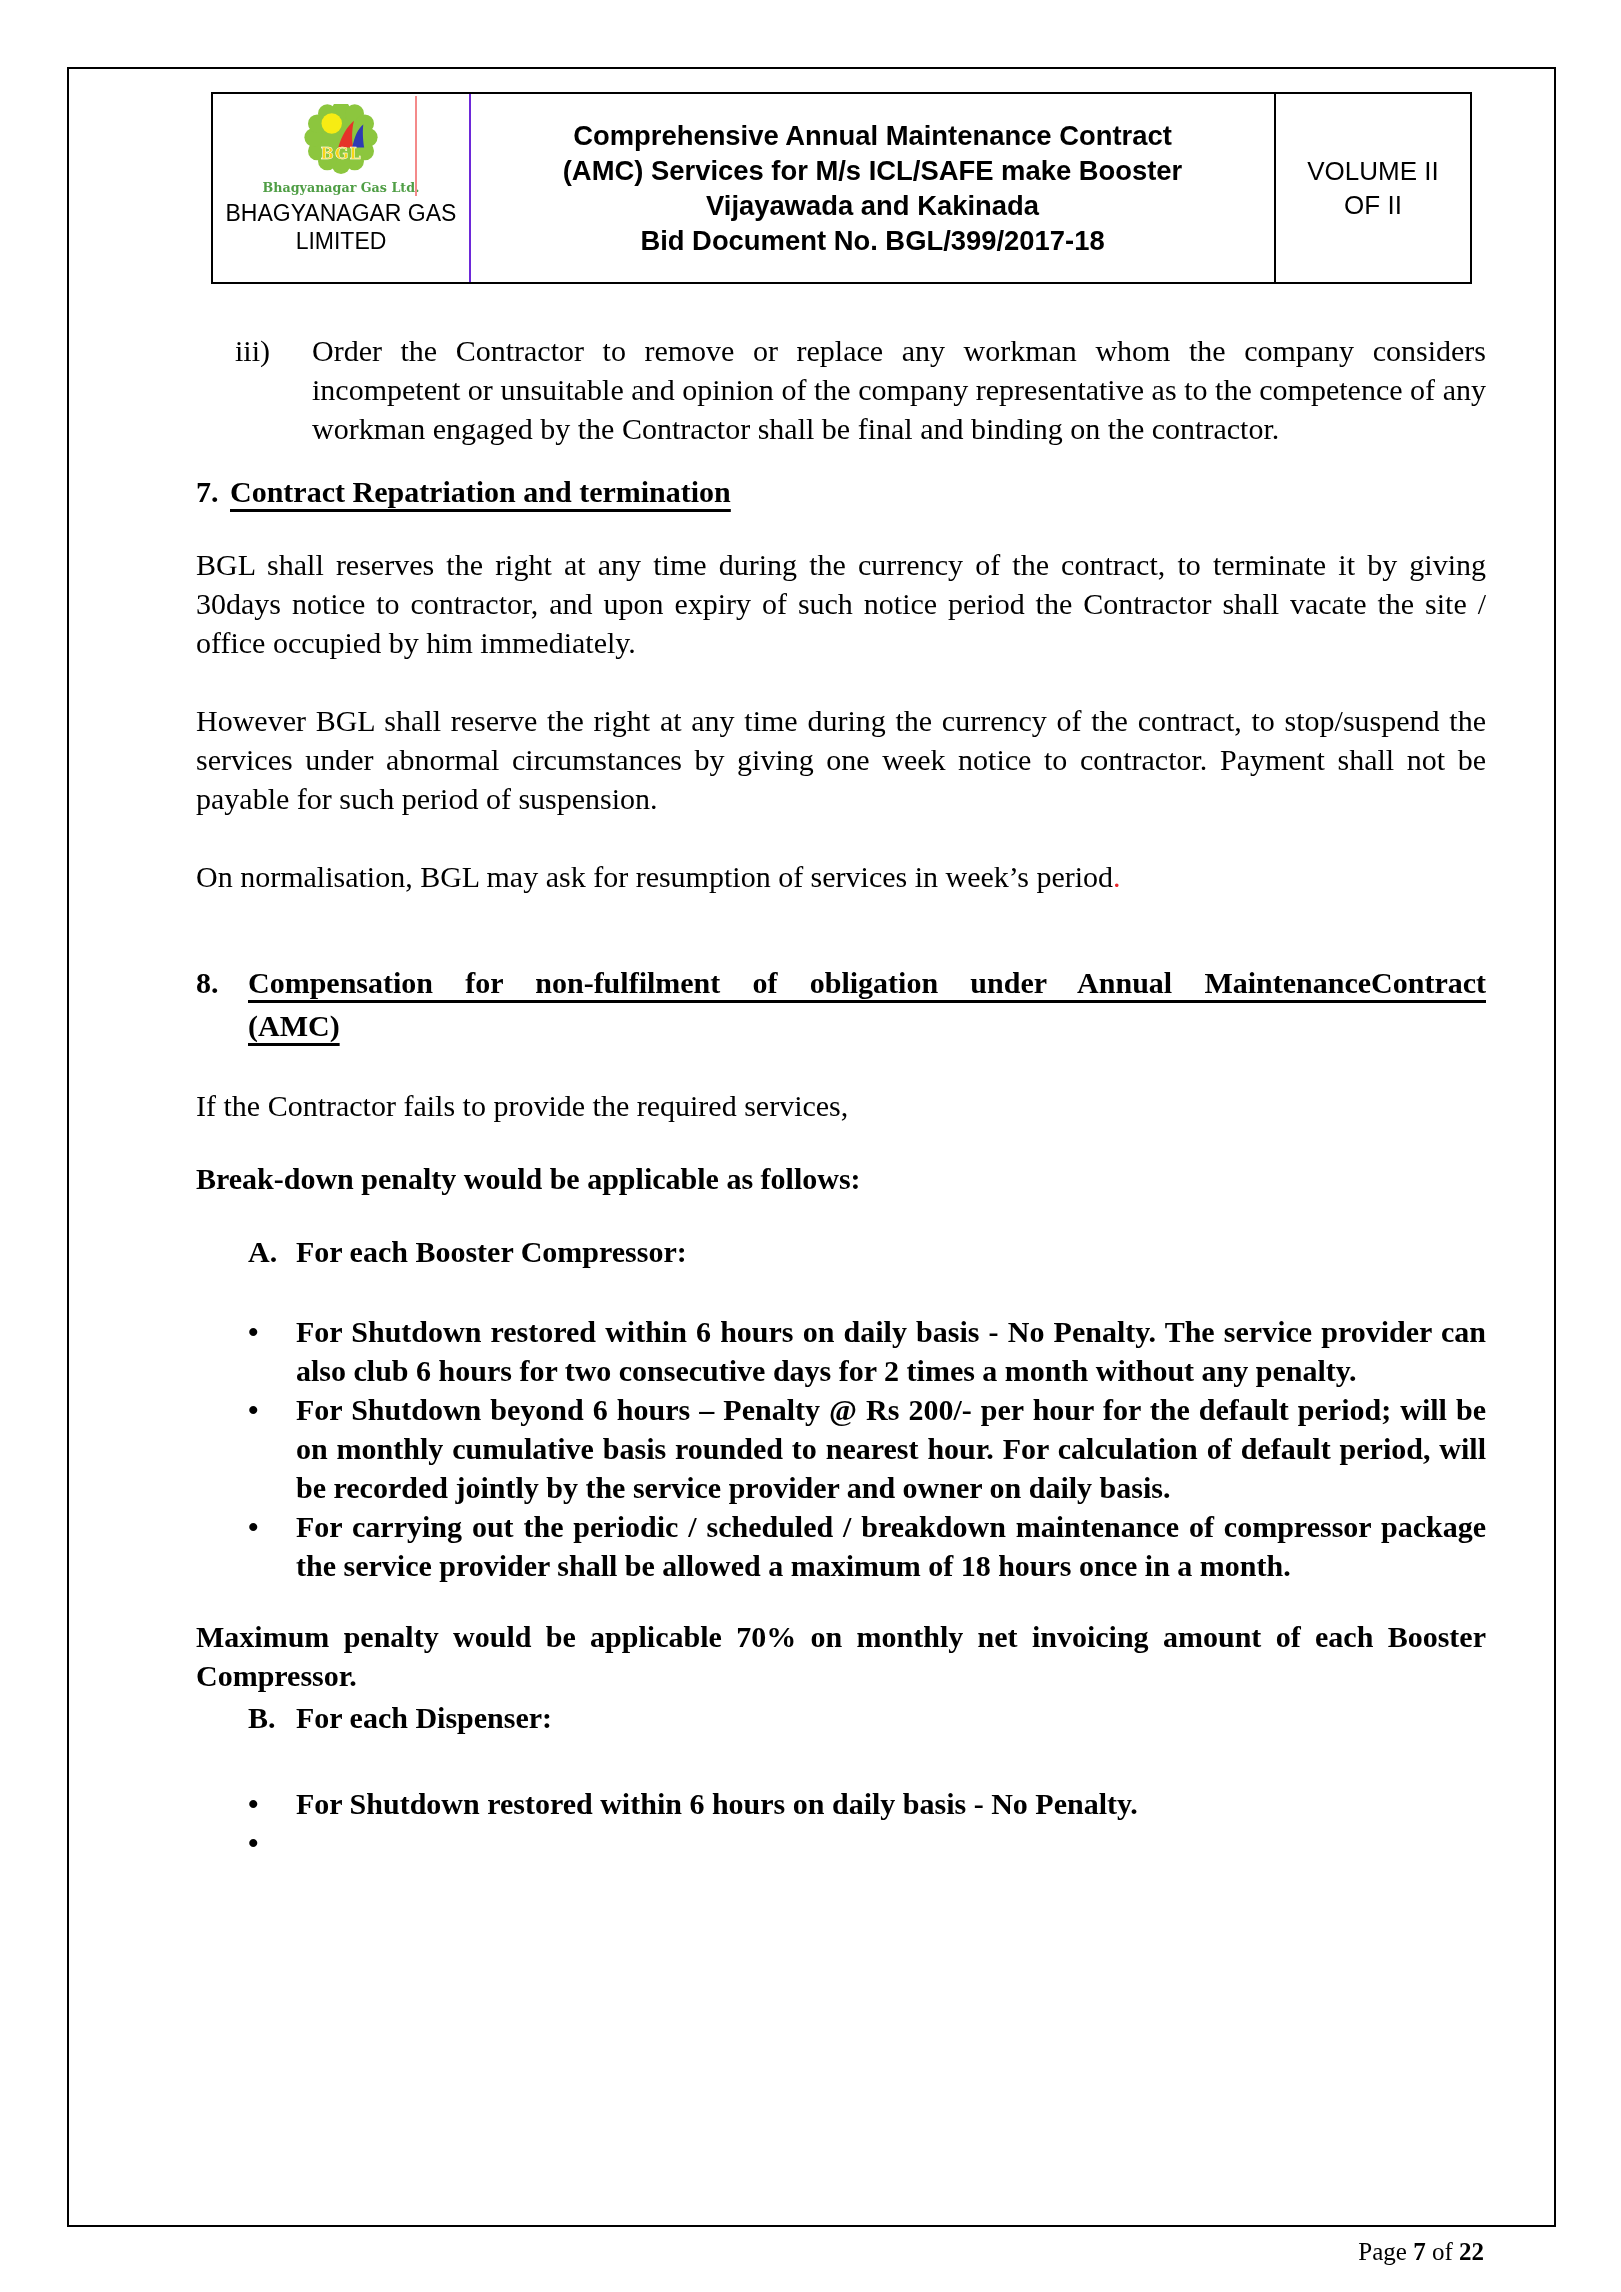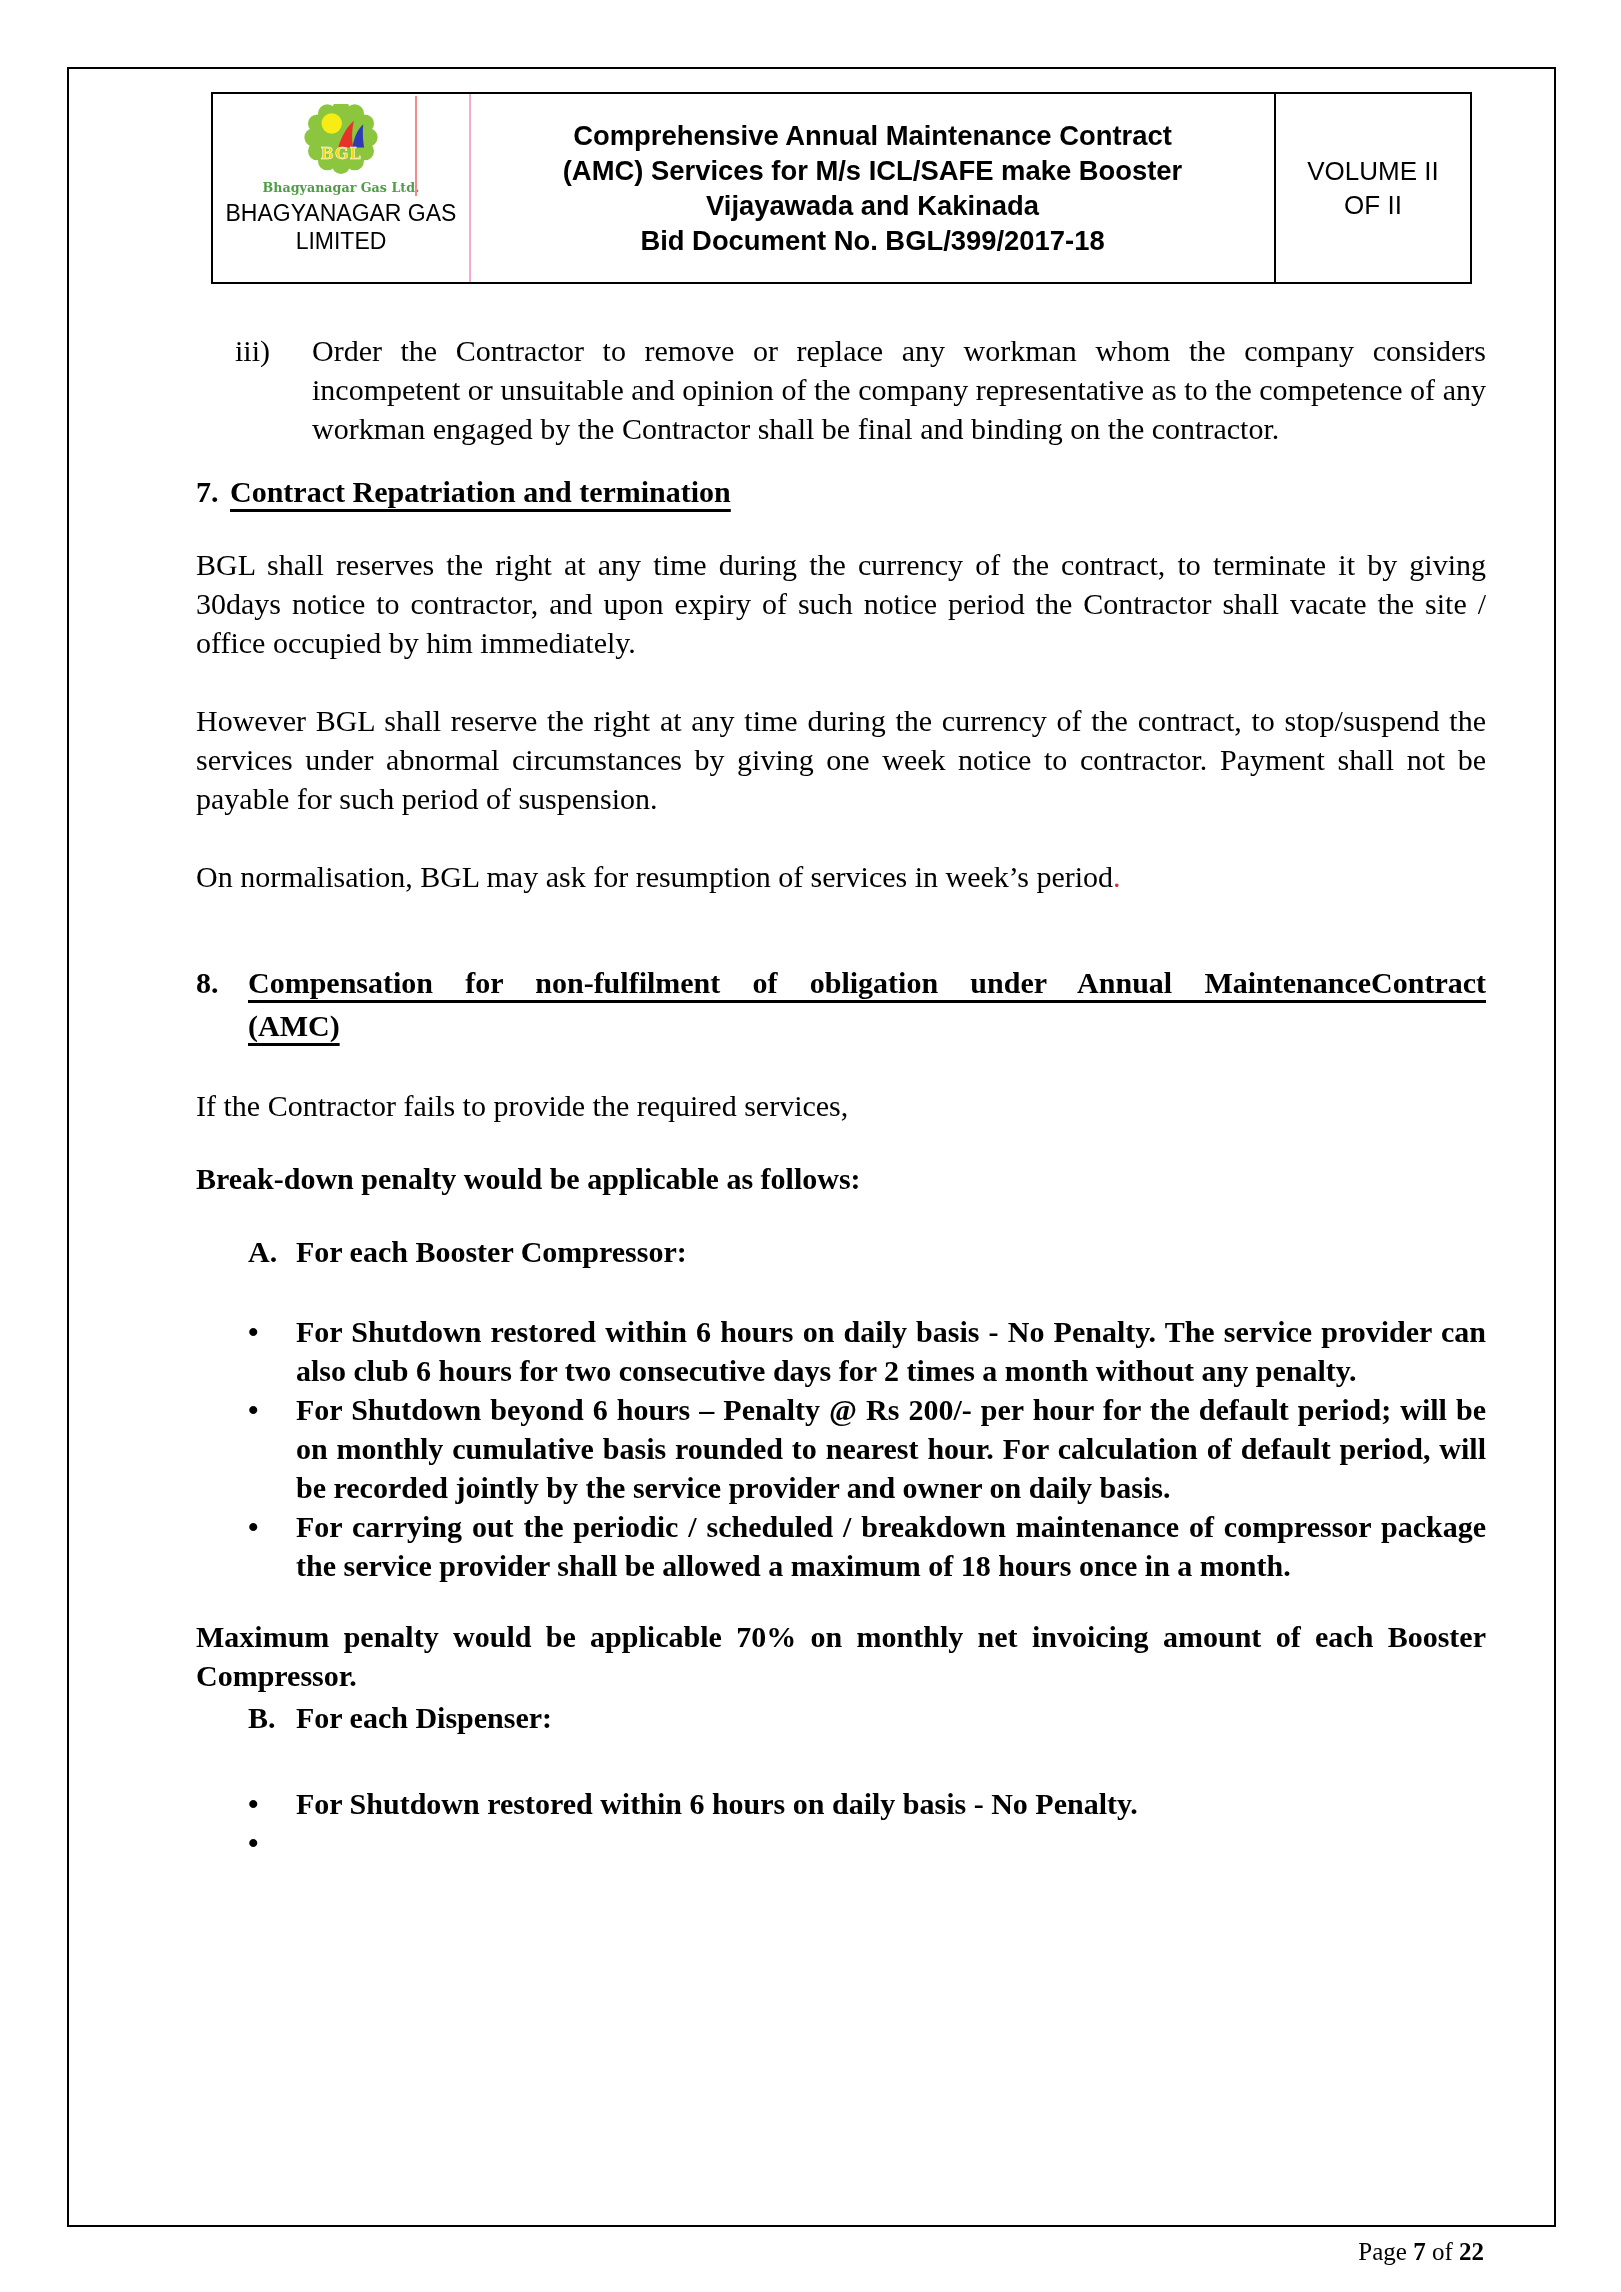--- a/index.html
+++ b/index.html
@@ -21,21 +21,21 @@
   .header-table{
     margin:22.5px 0 0 142px;
     width:1261px;height:192px;
     border:2px solid #000;
     box-sizing:border-box;
     display:flex;
   }
   .cell{box-sizing:border-box;}
   .cell-logo{
     width:258px;flex:0 0 258px;
-    border-right:2px solid #f9a8d4;
+    border-right:2px solid #6d28d9;
     position:relative;
     display:flex;flex-direction:column;align-items:center;
     padding-top:10.8px;
   }
   .red-rule{
     position:absolute;top:2px;left:202px;
     width:2px;height:100px;
   }
   .logo-caption{
     font-family:"DejaVu Serif", serif;

